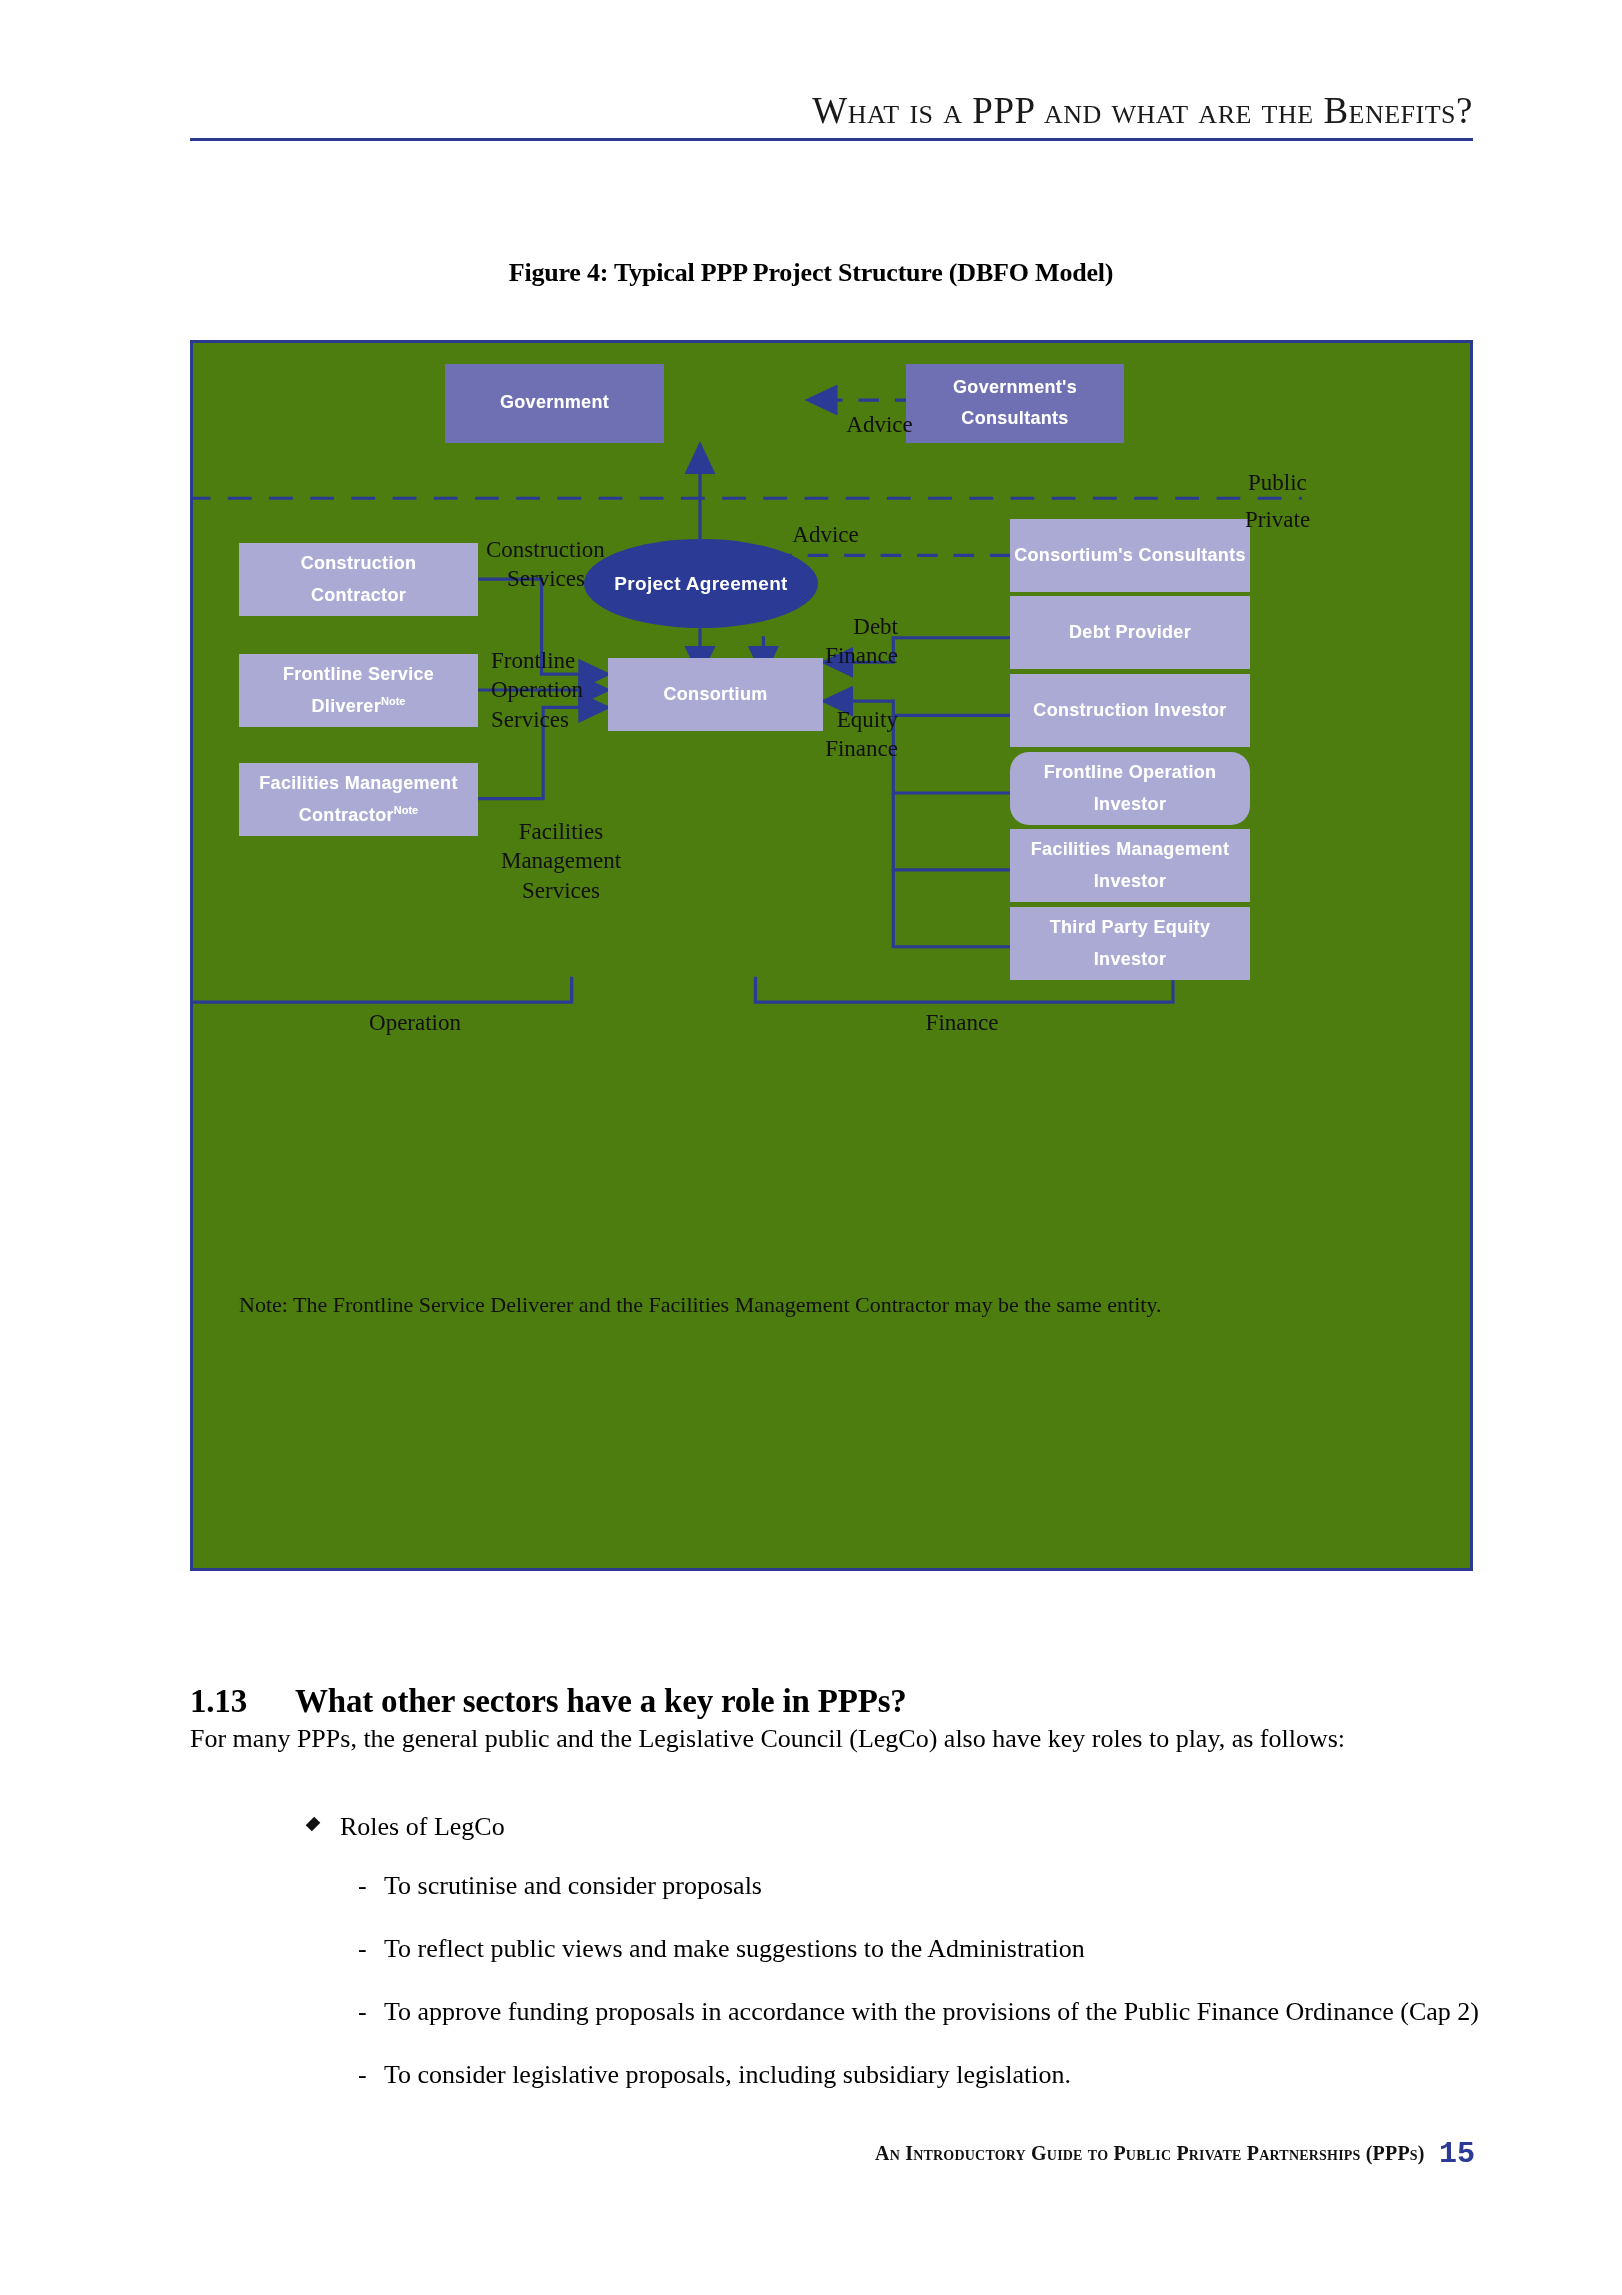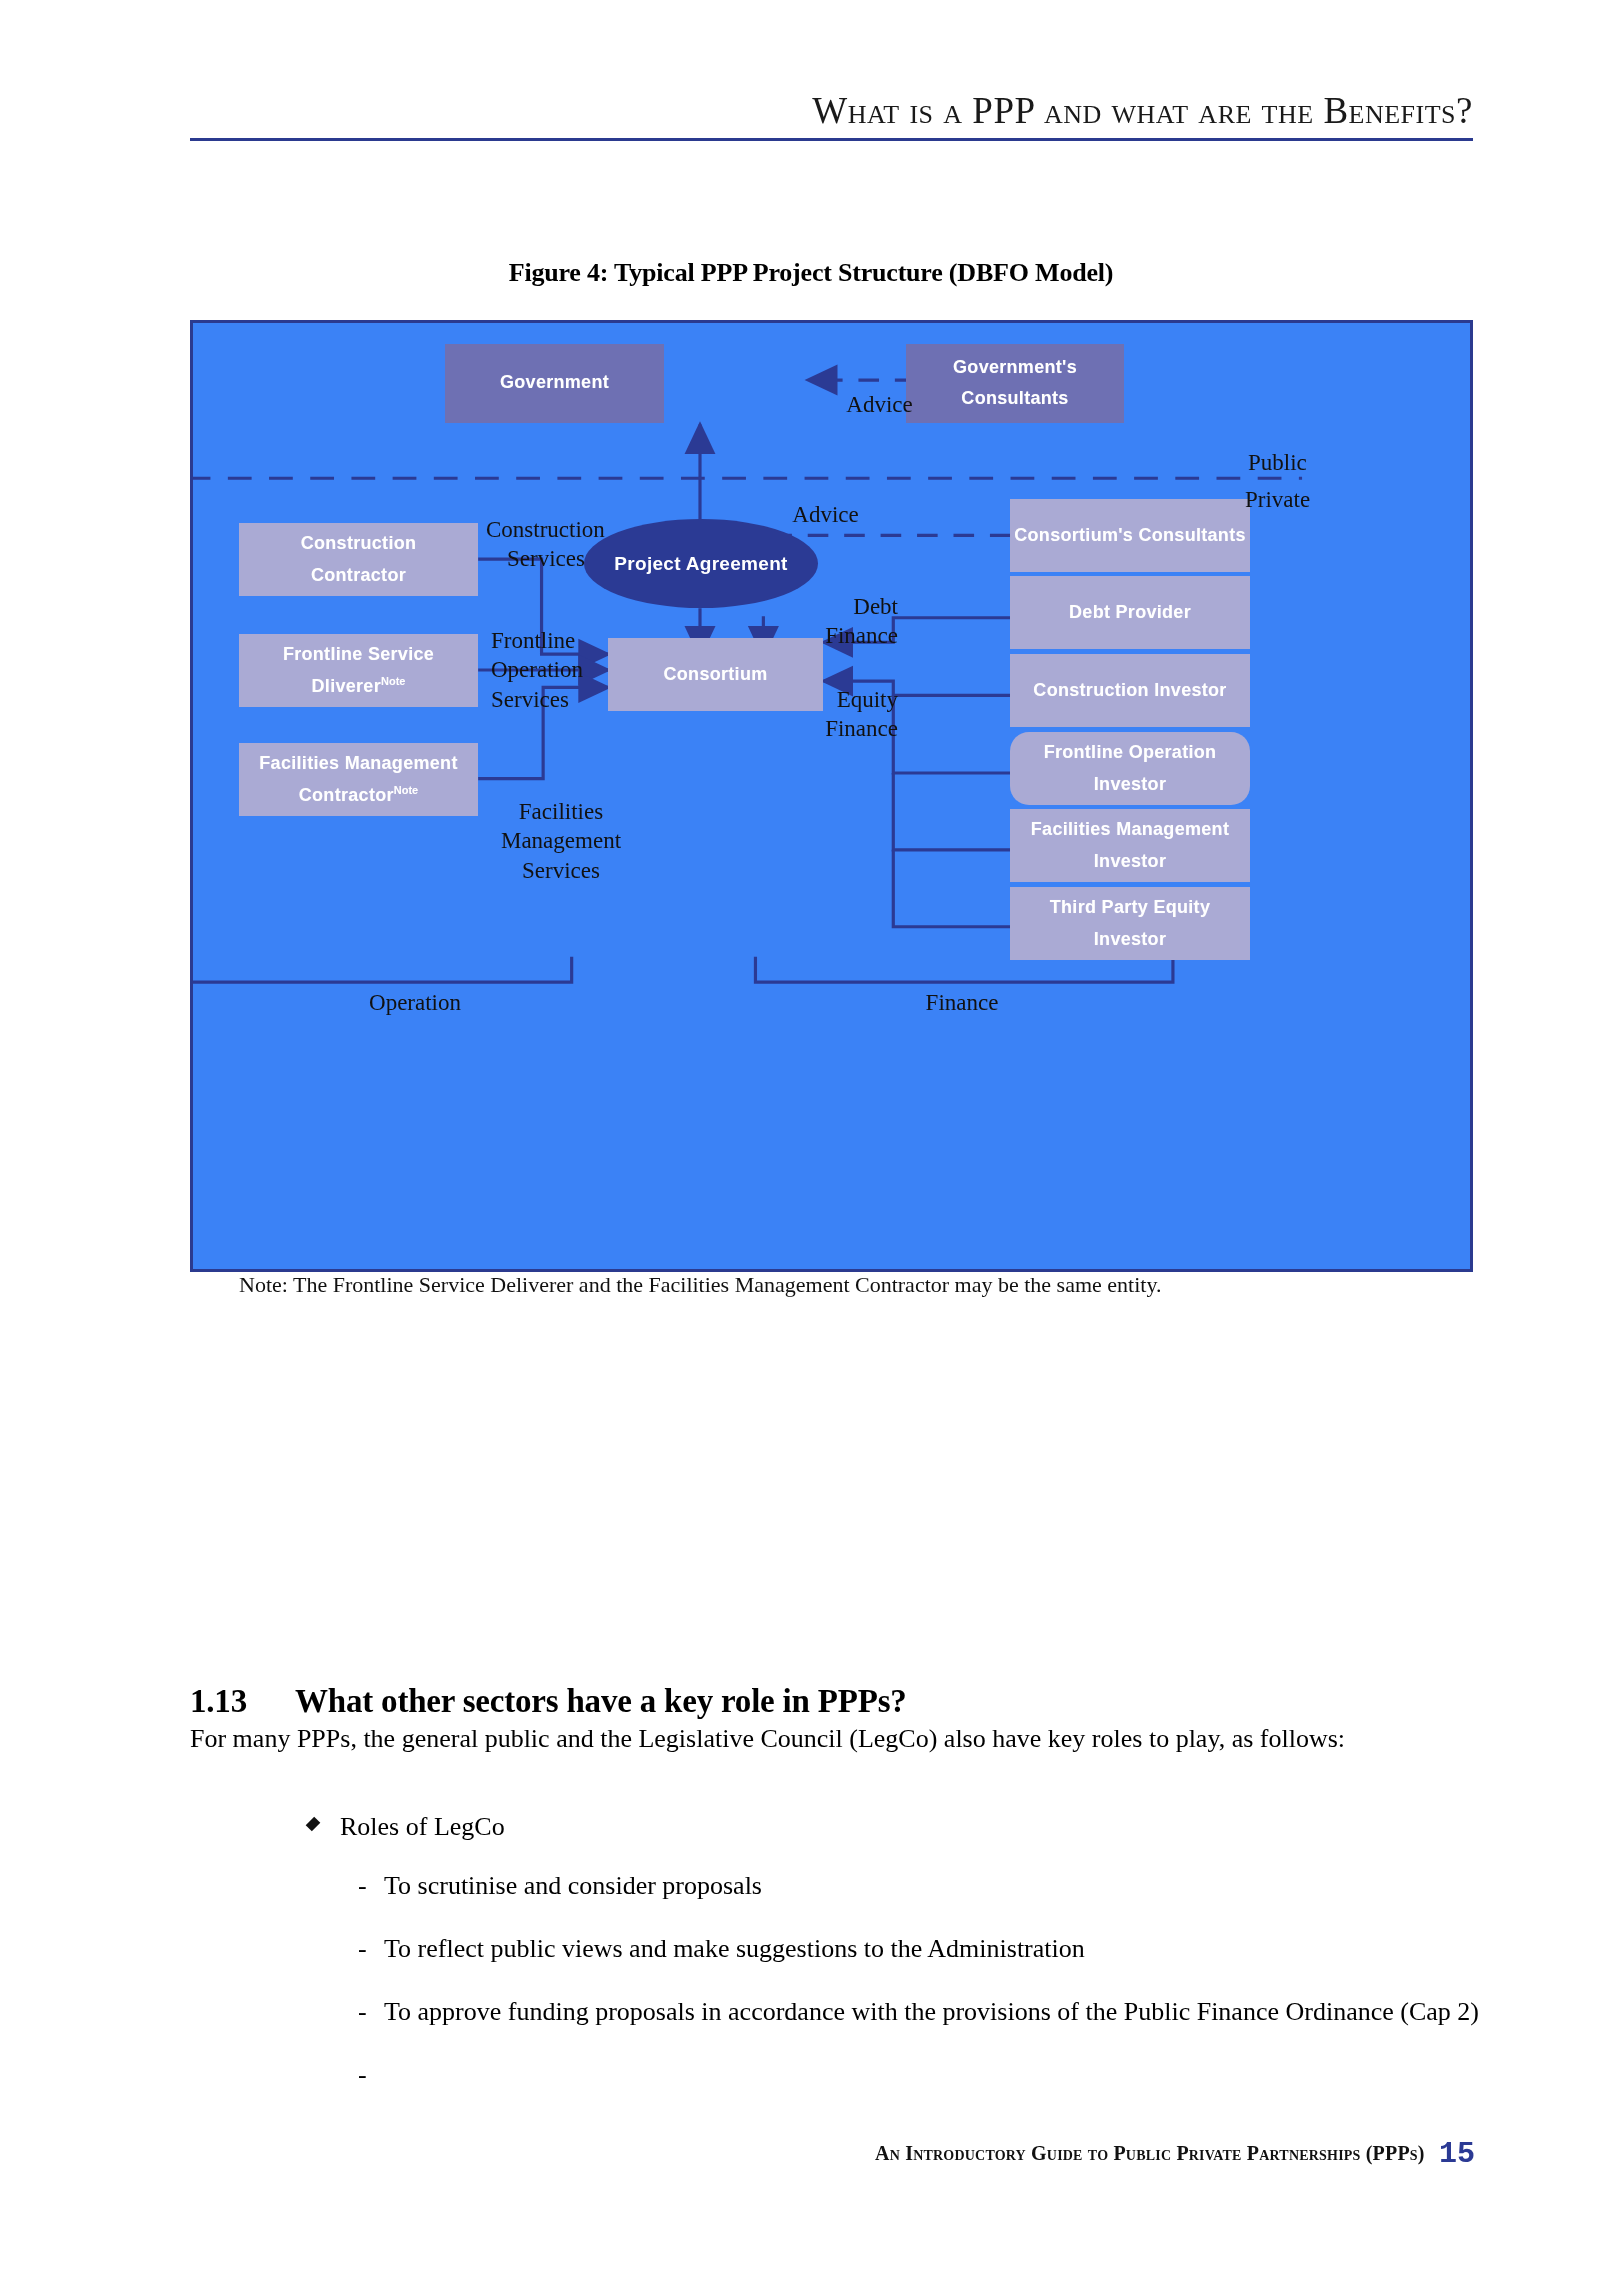--- a/index.html
+++ b/index.html
@@ -54,26 +54,26 @@
     font-family: "Liberation Serif", serif;
     font-weight: bold;
     font-size: 26px;
     letter-spacing: -0.2px;
   }
 
   
   #figure-frame {
     position: absolute;
     left: 190px;
-    top: 320px;
+    top: 340px;
     width: 1283px;
-    height: 952px;
+    height: 1231px;
     border: 3.2px solid #2b3a8f;
     box-sizing: border-box;
-    background: #3b82f6;
+    background: #4d7c0f;
   }
   #figure-canvas {
     position: absolute;
     left: 0;
     top: 0;
     width: 1277px;
     height: 1293px;
   }
 
   
@@ -410,20 +410,21 @@
     <div class="sub-row">
       <span class="dash">-</span>
       <span>To reflect public views and make suggestions to the Administration</span>
     </div>
     <div class="sub-row">
       <span class="dash">-</span>
       <span>To approve funding proposals in accordance with the provisions of the Public Finance Ordinance (Cap 2)</span>
     </div>
     <div class="sub-row">
       <span class="dash">-</span>
+      <span>To consider legislative proposals, including subsidiary legislation.</span>
     </div>
   </div>
 </div>
 
 <div id="page-footer">
   <span id="footer-text">An Introductory Guide to Public Private Partnerships (PPPs)</span><span id="footer-page">15</span>
 </div>
 
 
 </body></html>

